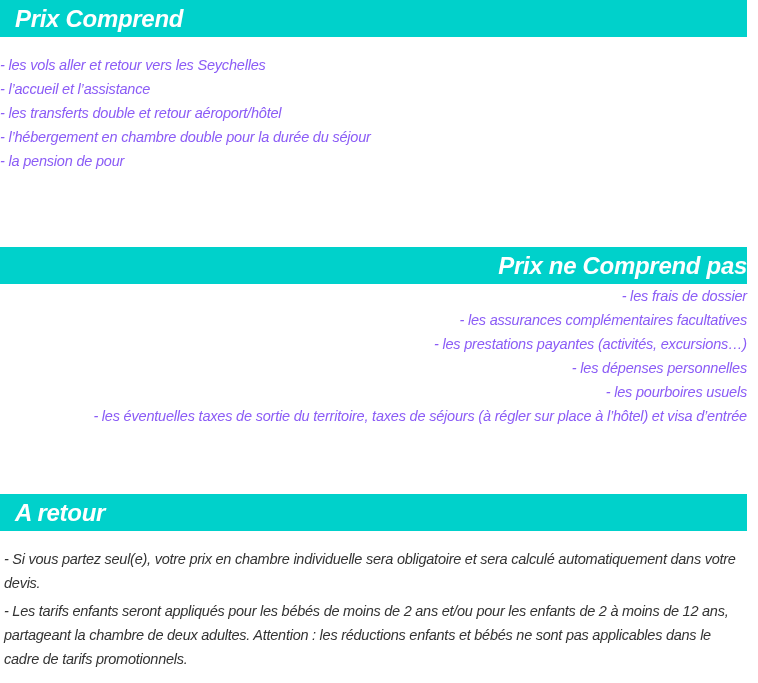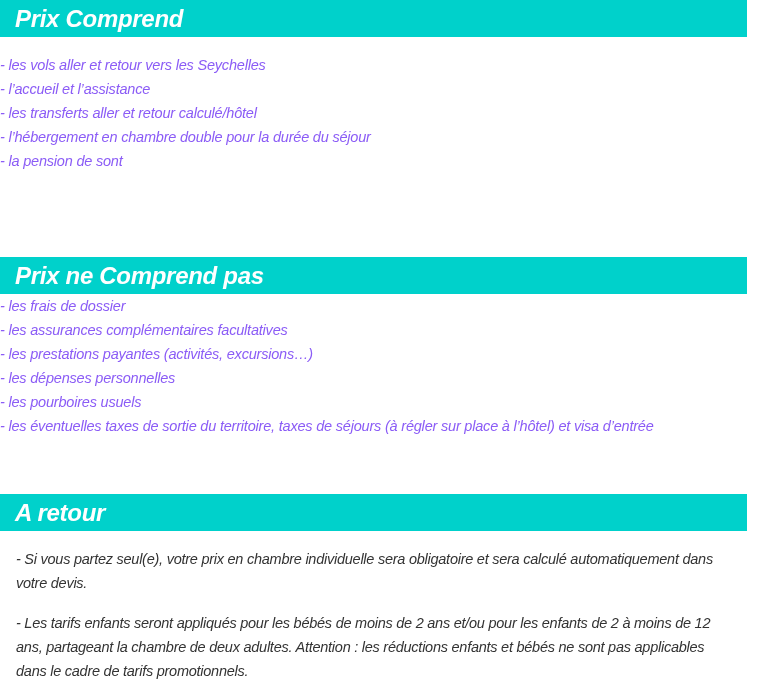--- a/index.html
+++ b/index.html
@@ -28,39 +28,39 @@
       line-height: 24px;
       color: #8b5cf6;
       letter-spacing: -0.2px;
       white-space: nowrap;
     }
     .para {
       font-style: italic;
       font-size: 14.5px;
       line-height: 24px;
       color: #333333;
-      margin: 16px;
+      margin: 4px;
       letter-spacing: -0.25px;
     }
   </style>
 </head>
 <body>
 
 <div class="section" style="top:0;">
   <div class="header">Prix Comprend</div>
   <ul class="list" style="margin-top:16px;">
     <li>- les vols aller et retour vers les Seychelles</li>
     <li>- l’accueil et l’assistance</li>
-    <li>- les transferts aller et retour calculé/hôtel</li>
+    <li>- les transferts double et retour aéroport/hôtel</li>
     <li>- l’hébergement en chambre double pour la durée du séjour</li>
-    <li>- la pension de sont</li>
+    <li>- la pension de pour</li>
   </ul>
 </div>
 
-<div class="section" style="top:257px;">
+<div class="section" style="top:247px;text-align:right;">
   <div class="header">Prix ne Comprend pas</div>
   <ul class="list" style="">
     <li>- les frais de dossier</li>
     <li>- les assurances complémentaires facultatives</li>
     <li>- les prestations payantes (activités, excursions…)</li>
     <li>- les dépenses personnelles</li>
     <li>- les pourboires usuels</li>
     <li>- les éventuelles taxes de sortie du territoire, taxes de séjours (à régler sur place à l’hôtel) et visa d’entrée</li>
   </ul>
 </div>

